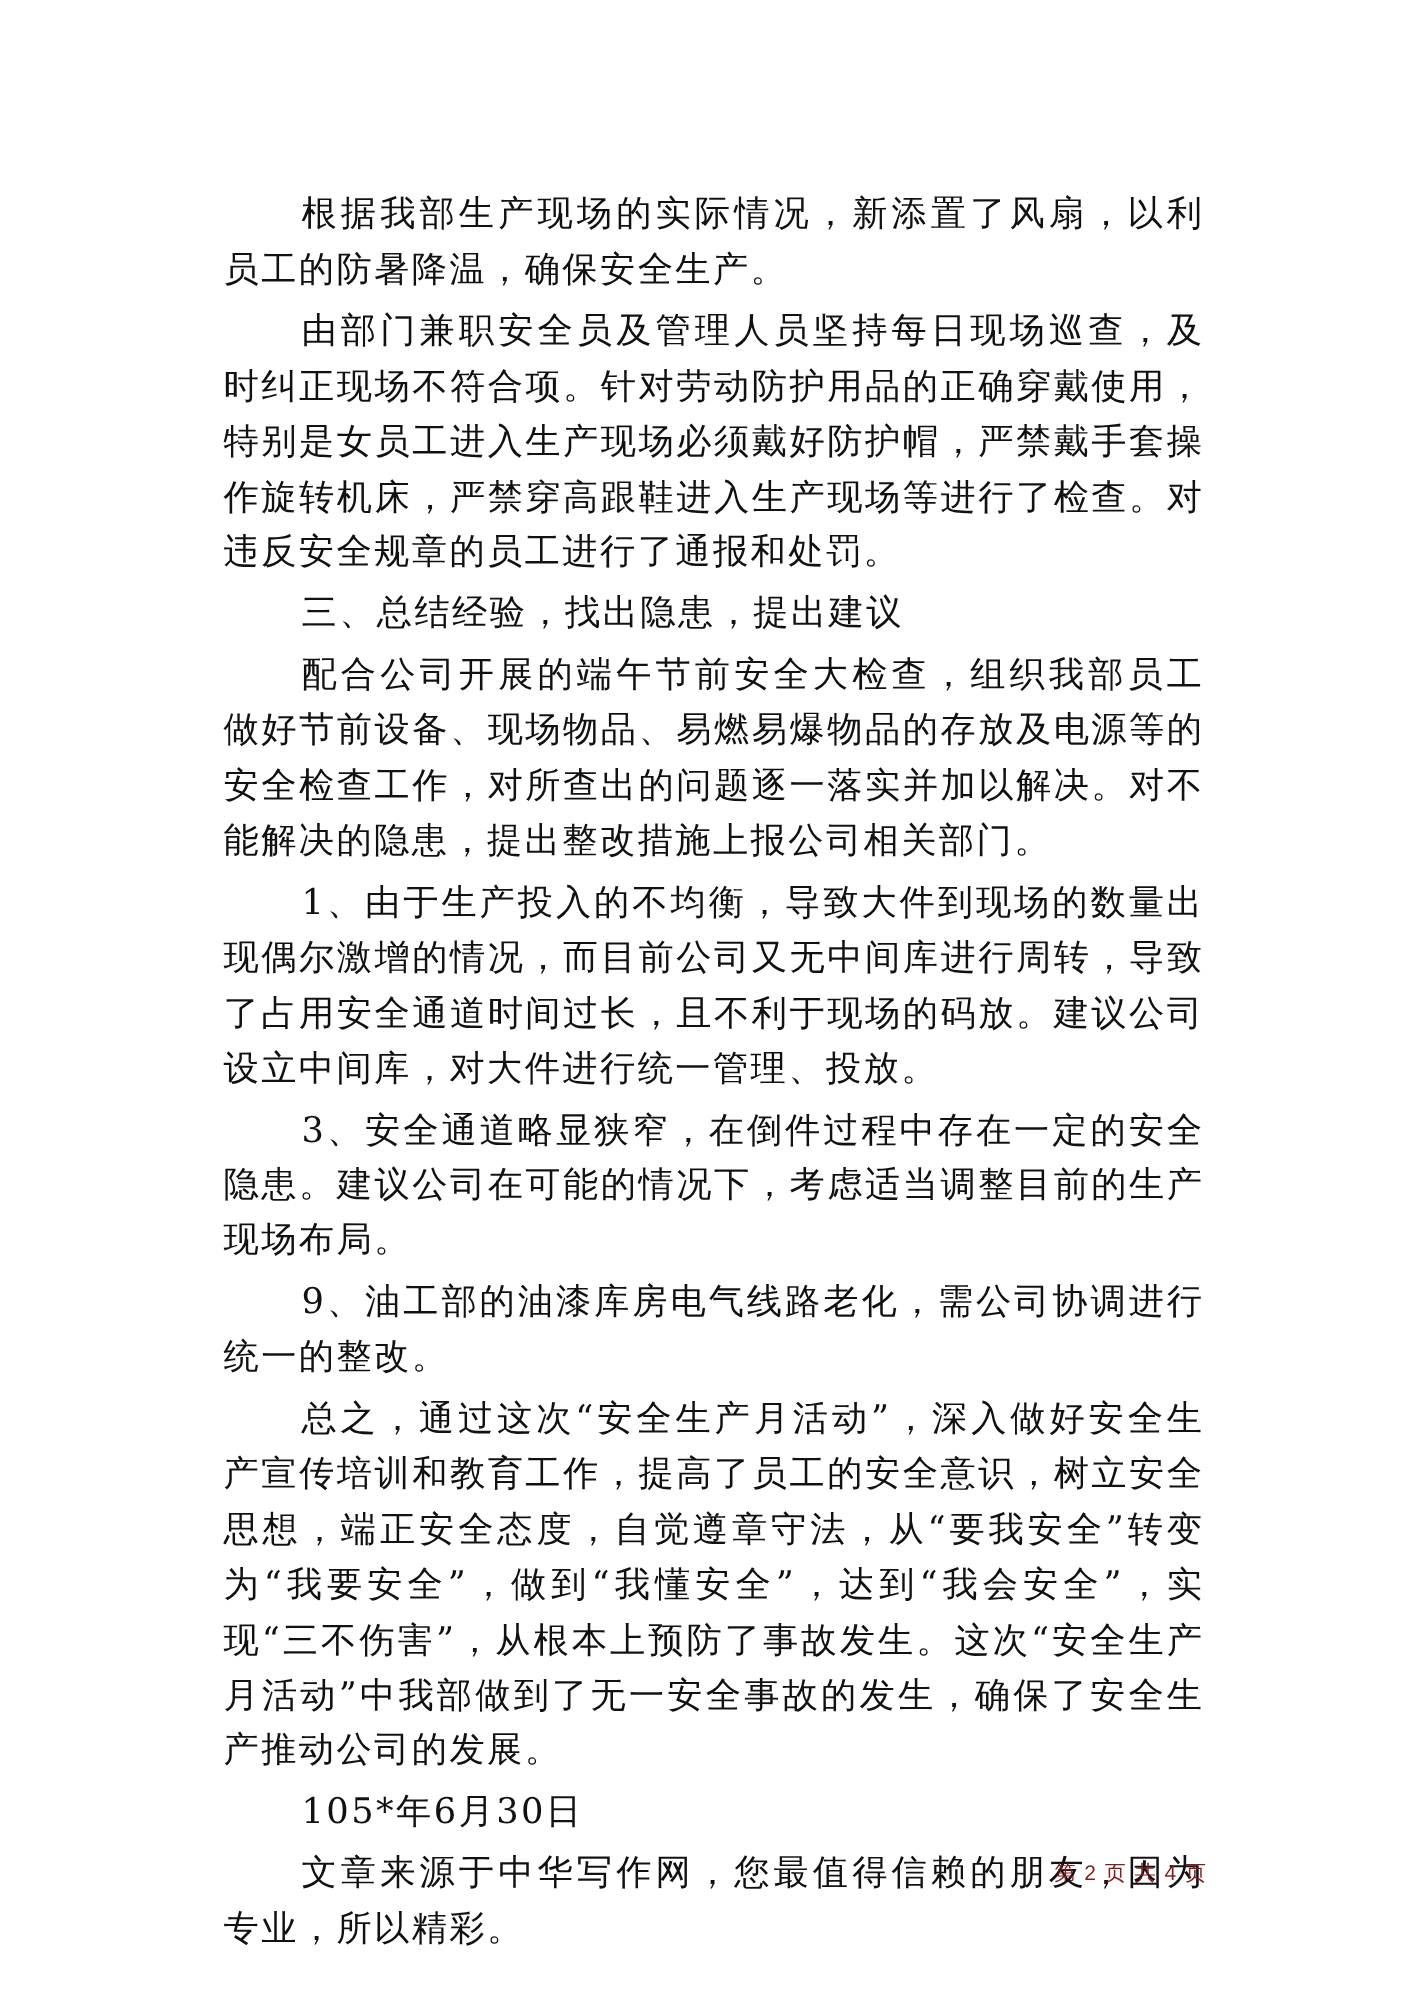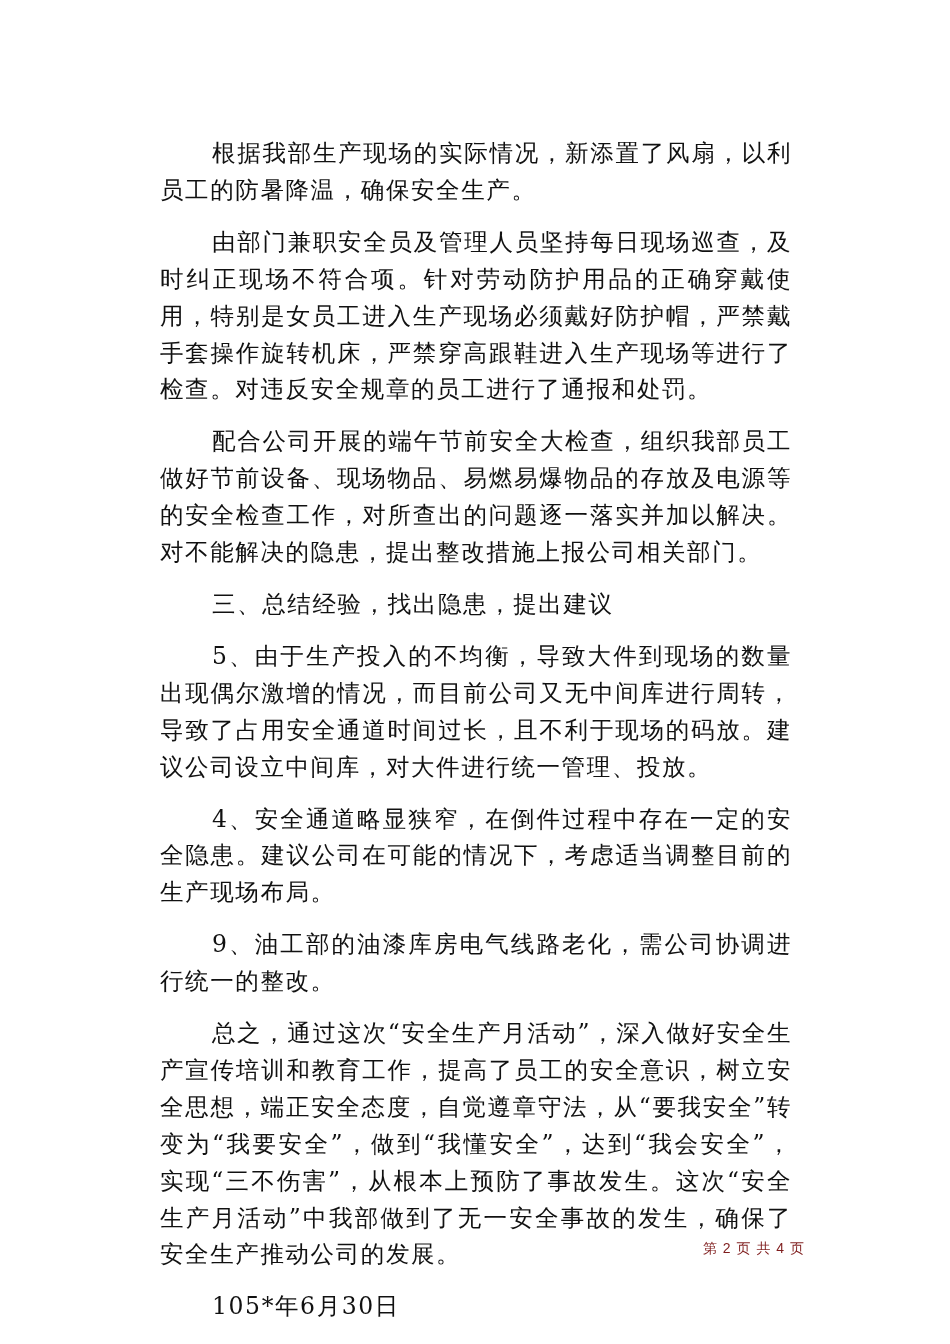--- a/index.html
+++ b/index.html
@@ -15,21 +15,21 @@
       font-family: "DejaVu Serif", "Liberation Serif", serif;
       color: #111111;
     }
     .page {
       position: absolute;
       left: 145px;
       top: 120px;
       width: 662px;
     }
     .para {
-      margin: 15px;
+      margin: 4px;
       font-size: 23.5px;
       line-height: 36.9px;
       text-align: justify;
       text-align-last: left;
       word-break: break-all;
       letter-spacing: 1.6px;
     }
     .indent {
       text-indent: 52px;
     }
@@ -42,23 +42,23 @@
       color: #7f1d1d;
       letter-spacing: 1px;
     }
   </style>
 </head>
 <body>
 
 <div class="page">
   <p class="para indent">根据我部生产现场的实际情况，新添置了风扇，以利员工的防暑降温，确保安全生产。</p>
   <p class="para indent">由部门兼职安全员及管理人员坚持每日现场巡查，及时纠正现场不符合项。针对劳动防护用品的正确穿戴使用，特别是女员工进入生产现场必须戴好防护帽，严禁戴手套操作旋转机床，严禁穿高跟鞋进入生产现场等进行了检查。对违反安全规章的员工进行了通报和处罚。</p>
+  <p class="para indent">三、总结经验，找出隐患，提出建议</p>
   <p class="para indent">配合公司开展的端午节前安全大检查，组织我部员工做好节前设备、现场物品、易燃易爆物品的存放及电源等的安全检查工作，对所查出的问题逐一落实并加以解决。对不能解决的隐患，提出整改措施上报公司相关部门。</p>
-  <p class="para indent">三、总结经验，找出隐患，提出建议</p>
-  <p class="para indent">5、由于生产投入的不均衡，导致大件到现场的数量出现偶尔激增的情况，而目前公司又无中间库进行周转，导致了占用安全通道时间过长，且不利于现场的码放。建议公司设立中间库，对大件进行统一管理、投放。</p>
-  <p class="para indent">4、安全通道略显狭窄，在倒件过程中存在一定的安全隐患。建议公司在可能的情况下，考虑适当调整目前的生产现场布局。</p>
+  <p class="para indent">1、由于生产投入的不均衡，导致大件到现场的数量出现偶尔激增的情况，而目前公司又无中间库进行周转，导致了占用安全通道时间过长，且不利于现场的码放。建议公司设立中间库，对大件进行统一管理、投放。</p>
+  <p class="para indent">3、安全通道略显狭窄，在倒件过程中存在一定的安全隐患。建议公司在可能的情况下，考虑适当调整目前的生产现场布局。</p>
   <p class="para indent">9、油工部的油漆库房电气线路老化，需公司协调进行统一的整改。</p>
   <p class="para indent">总之，通过这次“安全生产月活动”，深入做好安全生产宣传培训和教育工作，提高了员工的安全意识，树立安全思想，端正安全态度，自觉遵章守法，从“要我安全”转变为“我要安全”，做到“我懂安全”，达到“我会安全”，实现“三不伤害”，从根本上预防了事故发生。这次“安全生产月活动”中我部做到了无一安全事故的发生，确保了安全生产推动公司的发展。</p>
   <p class="para indent">105*年6月30日</p>
   <p class="para indent">文章来源于中华写作网，您最值得信赖的朋友，因为专业，所以精彩。</p>
 </div>
 
 <div class="footer">第 2 页 共 4 页</div>
 
 </body></html>

